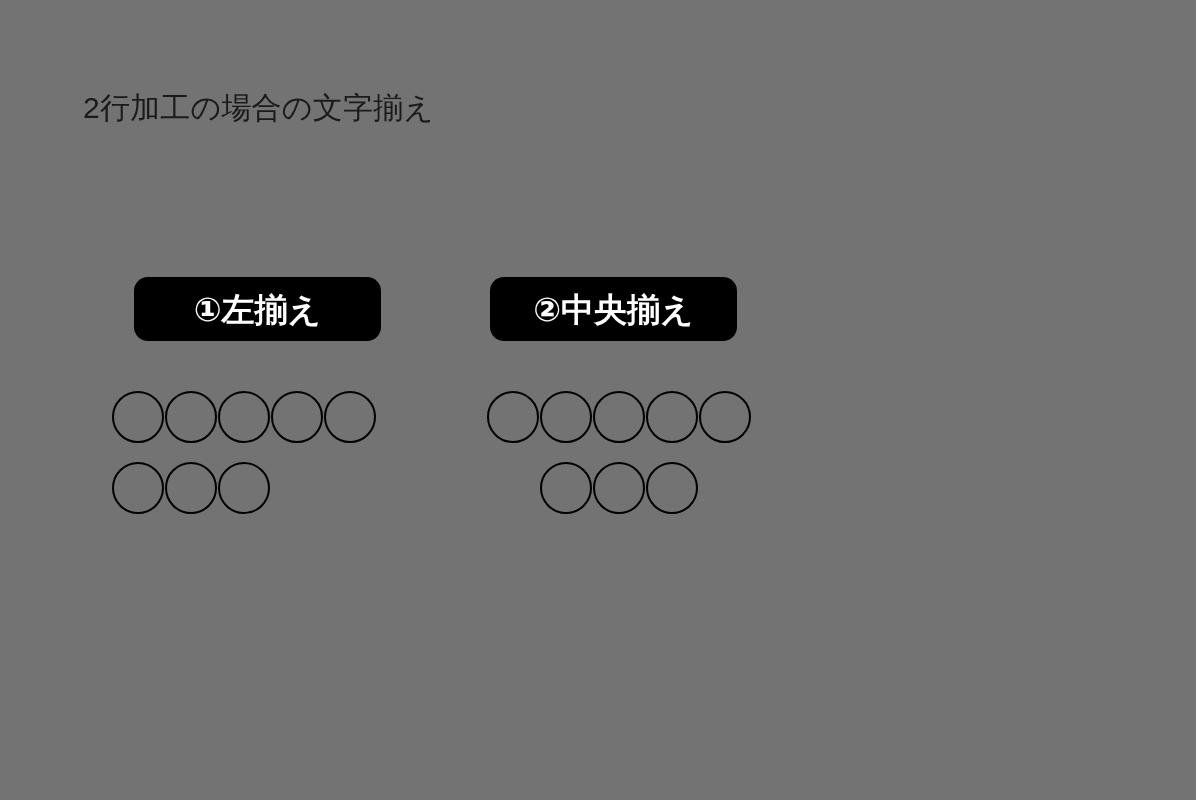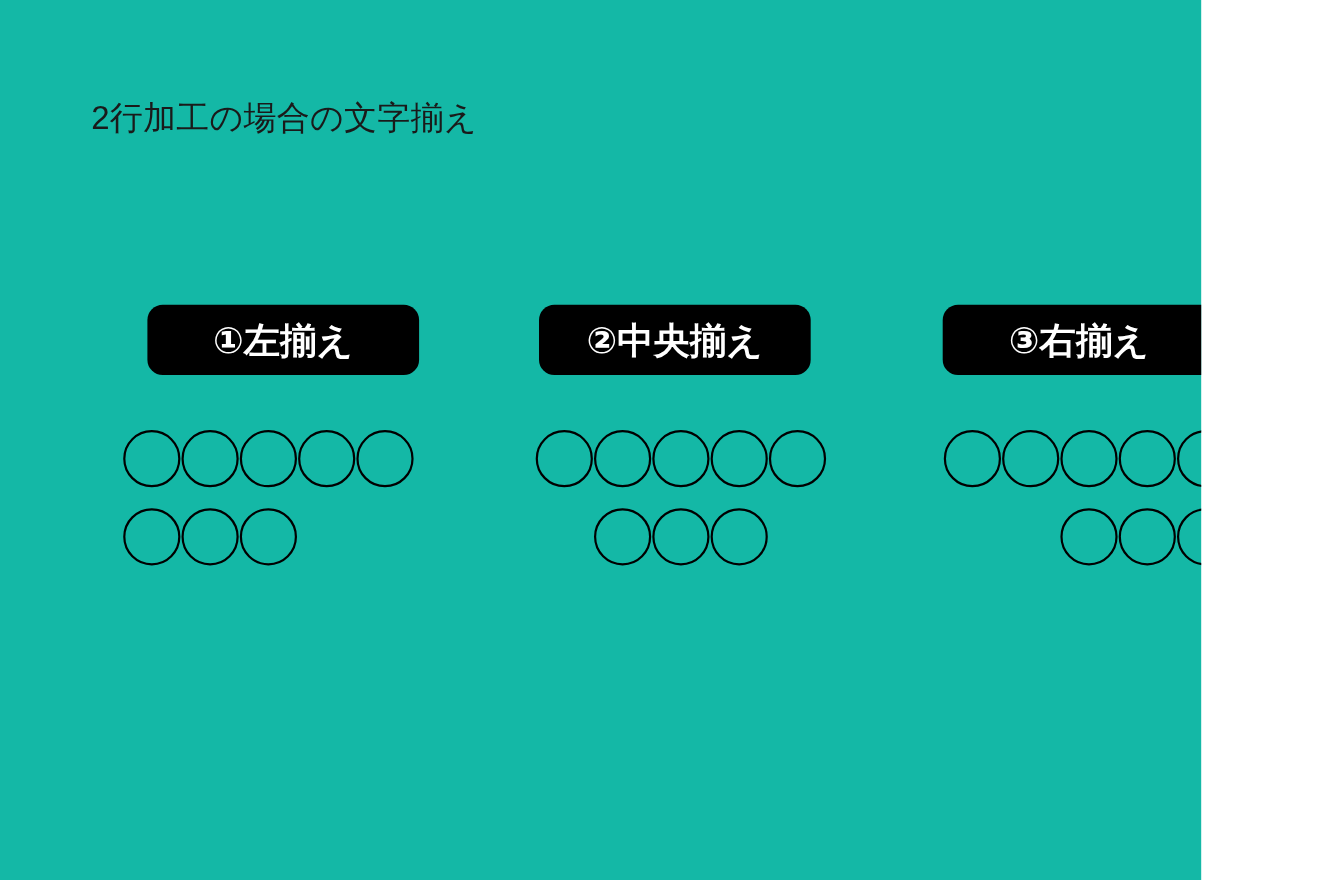--- a/index.html
+++ b/index.html
@@ -8,23 +8,23 @@
     padding: 0;
     background: #ffffff;
   }
 
   body {
     font-family: "Liberation Sans", "DejaVu Sans", sans-serif;
   }
 
   #slide {
     position: relative;
-    width: 1092px;
+    width: 1196px;
     height: 800px;
-    background: #14b8a6;
+    background: #737373;
     overflow: hidden;
   }
 
   
   .slide-title {
     position: absolute;
     left: 83px;
     top: 88px;
     font-size: 30px;
     line-height: 40px;
@@ -138,33 +138,14 @@
         <div class="glyph-circle"></div>
       </div>
       <div class="circle-row align-center">
         <div class="glyph-circle"></div>
         <div class="glyph-circle"></div>
         <div class="glyph-circle"></div>
       </div>
     </div>
   </div>
 
-  <div class="column col-3">
-    <div class="pill">
-      <span class="pill-label">③右揃え</span>
-    </div>
-    <div class="circle-rows">
-      <div class="circle-row align-right">
-        <div class="glyph-circle"></div>
-        <div class="glyph-circle"></div>
-        <div class="glyph-circle"></div>
-        <div class="glyph-circle"></div>
-        <div class="glyph-circle"></div>
-      </div>
-      <div class="circle-row align-right">
-        <div class="glyph-circle"></div>
-        <div class="glyph-circle"></div>
-        <div class="glyph-circle"></div>
-      </div>
-    </div>
-  </div>
 
 </div>
 
 </body></html>

